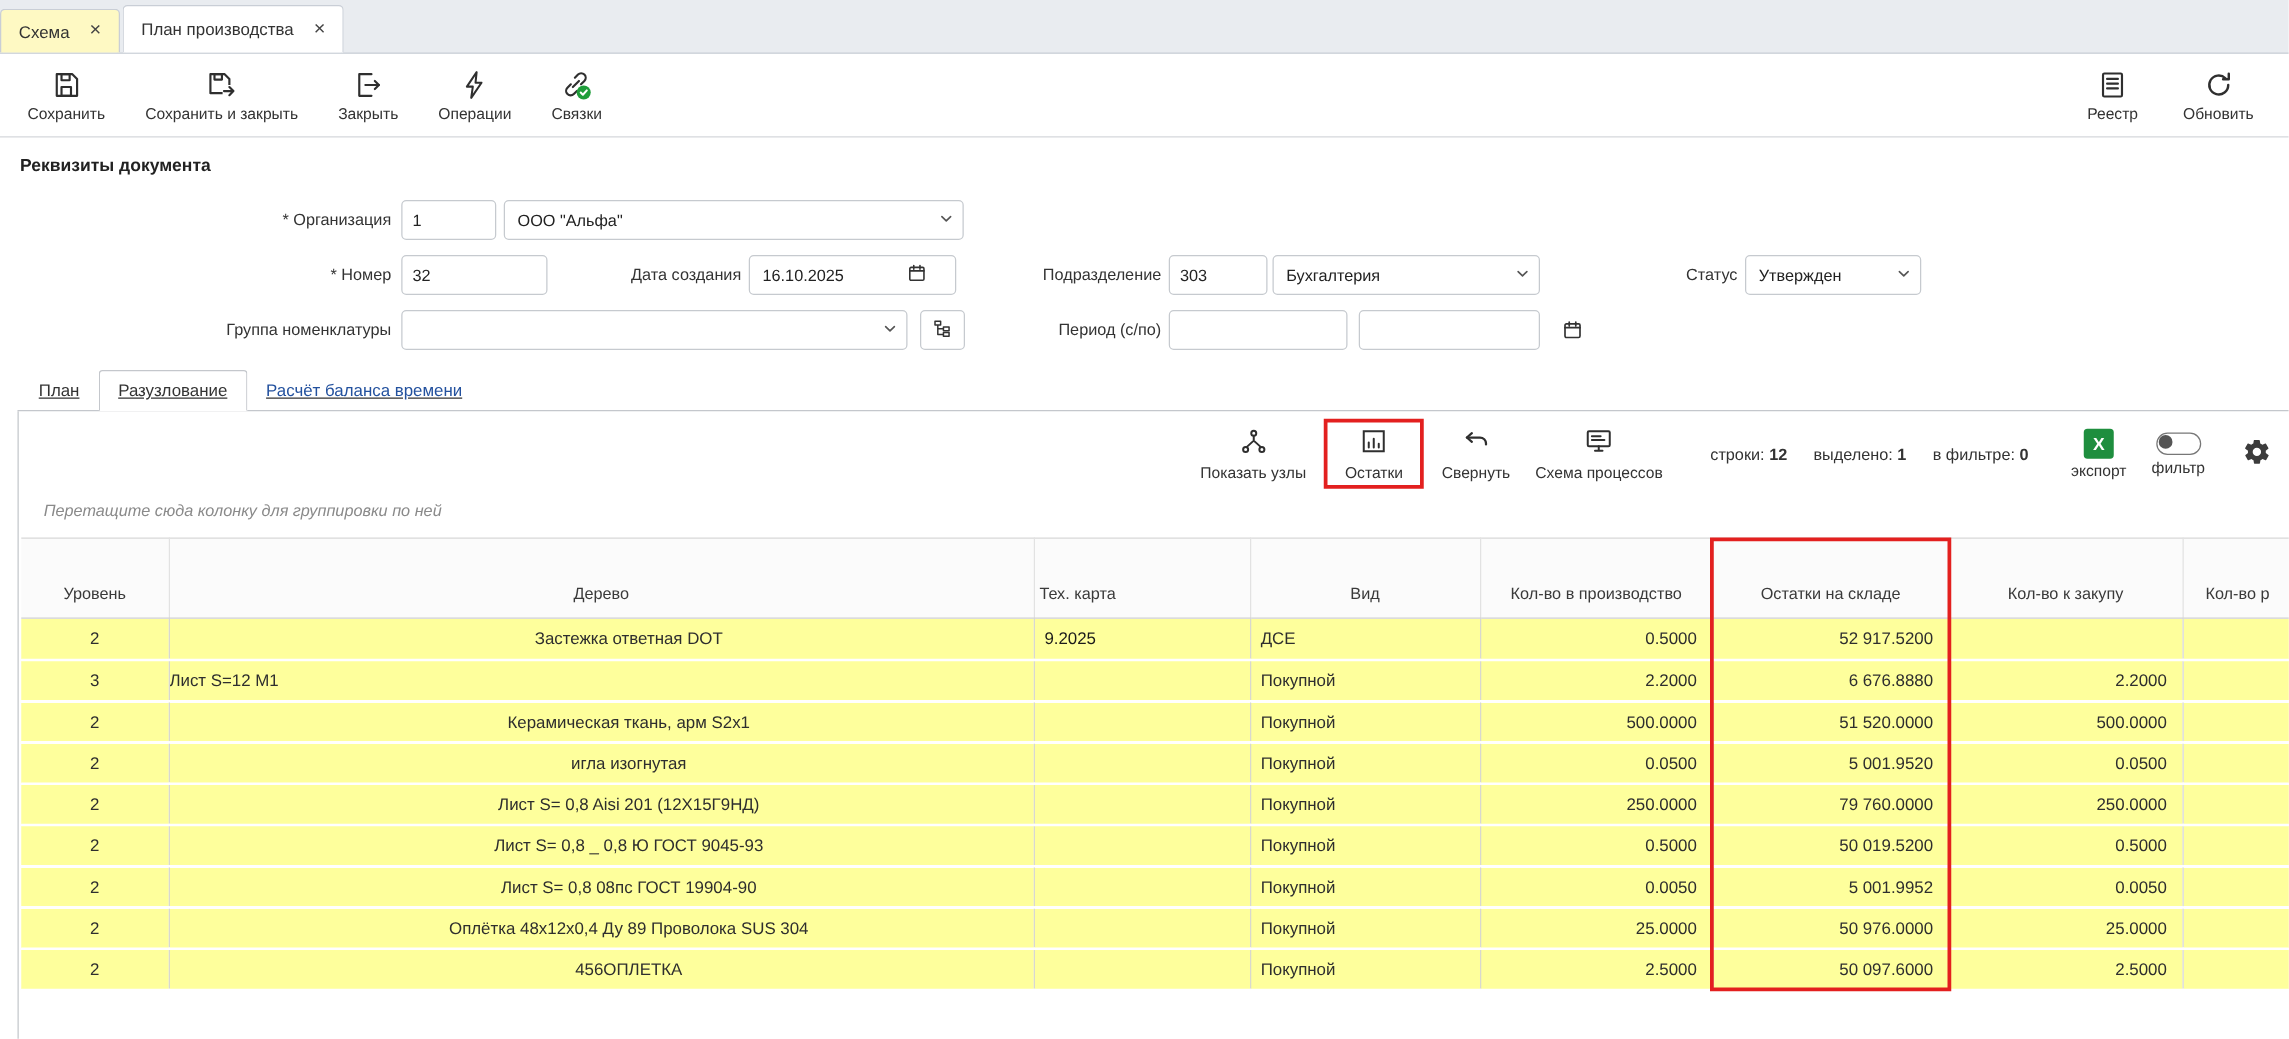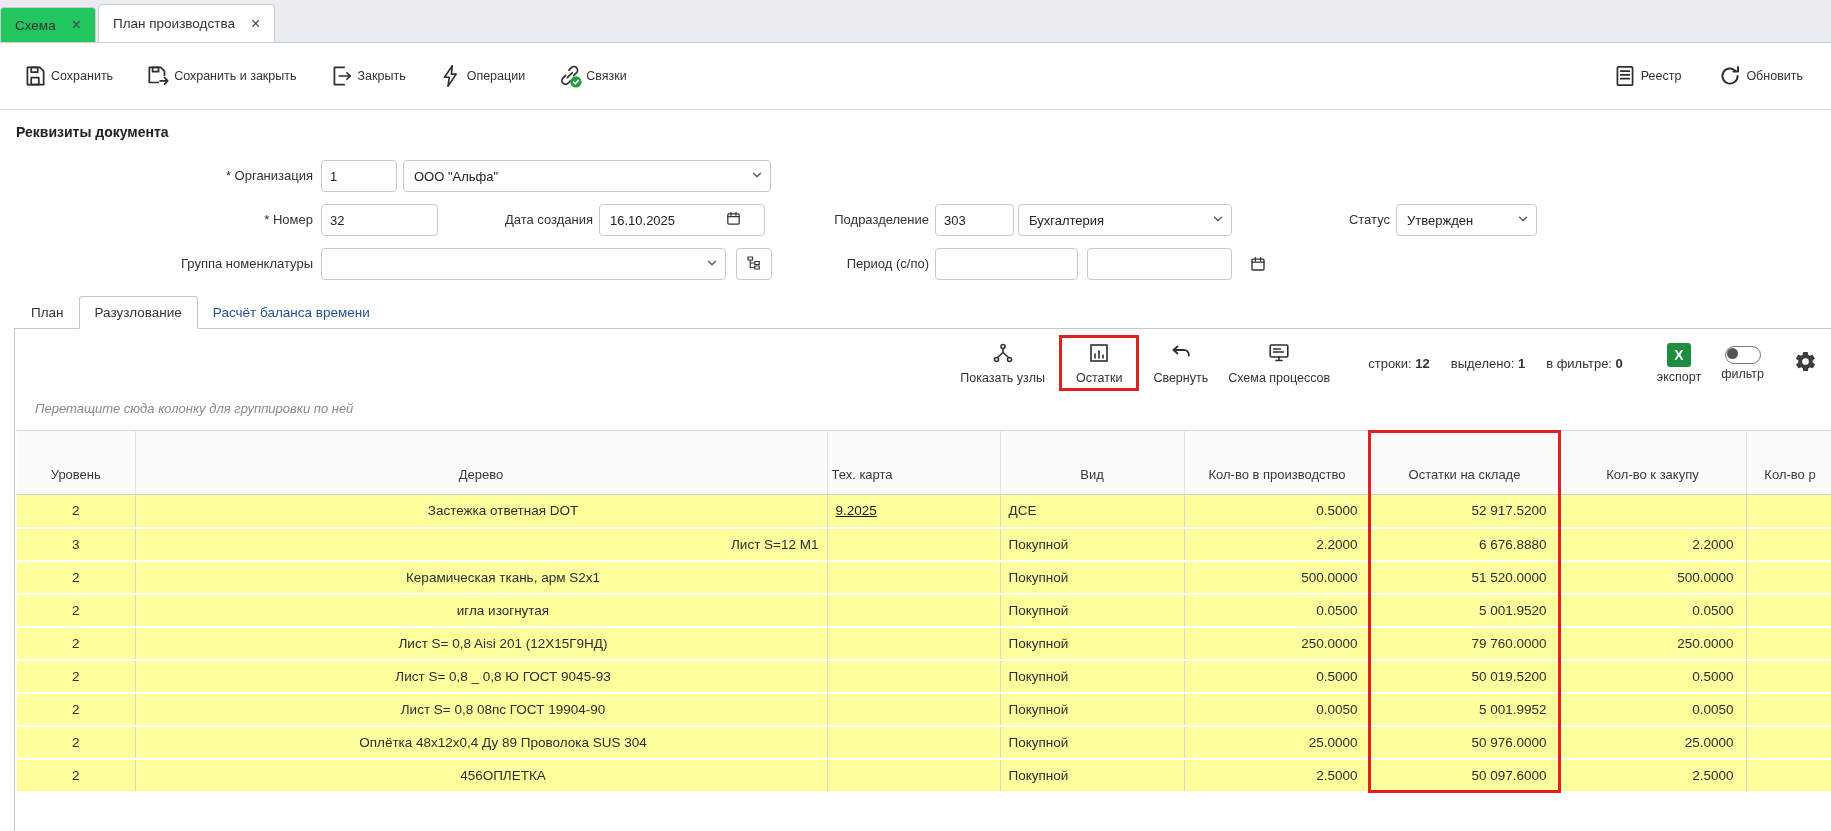--- a/index.html
+++ b/index.html
@@ -1,50 +1,50 @@
 <!DOCTYPE html>
 <html><head>
 <meta charset="utf-8">
 <style>
   html,body{margin:0;padding:0;background:#fff;}
   body{width:1831px;height:831px;overflow:hidden;font-family:"Liberation Sans",sans-serif;color:#333;}
   .app{width:1831px;height:831px;position:relative;background:#fff;font-size:13px;}
 
   
   .wintabs{height:42px;background:#e9ecf0;display:flex;align-items:flex-end;border-bottom:1px solid #c9ced6;}
-  .wintab{height:35px;display:flex;align-items:center;gap:16px;padding:0 14px;background:#22c55e;
+  .wintab{height:35px;display:flex;align-items:center;gap:16px;padding:0 14px;background:#fef9c3;
           border:1px solid #c9ced6;border-bottom:none;margin-right:2px;font-size:13.5px;
           border-radius:4px 4px 0 0;cursor:pointer;box-sizing:border-box;}
   .wintab.active{background:#fff;height:38px;}
   .wintab .x{font-size:16px;color:#444;line-height:1;}
 
   
   .toolbar{height:66px;display:flex;align-items:center;padding:0 14px;border-bottom:1px solid #d5d8dc;}
-  .tbtn{display:flex;align-items:center;gap:3px;background:none;border:none;
+  .tbtn{display:flex;flex-direction:column;align-items:center;gap:3px;background:none;border:none;
         padding:4px 8px;margin-right:16px;font-family:inherit;font-size:12.5px;color:#333;cursor:pointer;}
   .tbtn svg{display:block;}
   .tspacer{flex:1;}
   .tbtn.right{margin-right:6px;margin-left:14px;}
 
   
   .sec-title{font-weight:bold;font-size:14px;padding:14px 0 10px 16px;color:#222;}
   .form{position:relative;height:142px;}
   .flabel{position:absolute;height:32px;line-height:32px;text-align:right;font-size:13px;color:#333;}
   .finput{position:absolute;height:32px;border:1px solid #c6cacf;border-radius:4px;padding:0 8px;
           font-size:13px;color:#222;box-sizing:border-box;background:#fff;font-family:inherit;}
   .fselect{position:absolute;height:32px;border:1px solid #c6cacf;border-radius:4px;background:#fff;
            box-sizing:border-box;display:flex;align-items:center;justify-content:space-between;
            padding:0 6px 0 10px;cursor:pointer;font-size:13px;color:#222;}
   .withcal{display:flex;align-items:center;justify-content:space-between;padding-right:22px;}
   .iconbtn{position:absolute;height:32px;border:1px solid #c6cacf;border-radius:4px;background:#fff;
            box-sizing:border-box;display:flex;align-items:center;justify-content:center;cursor:pointer;}
   .bare-icon{position:absolute;display:flex;align-items:center;justify-content:center;cursor:pointer;background:none;border:none;}
 
   
-  .doctabs{display:flex;align-items:flex-end;height:36px;padding-left:2px;border-bottom:1px solid #c4c7cc;margin-left:14px;}
+  .doctabs{display:flex;align-items:flex-end;height:36px;padding-left:2px;border-bottom:1px solid #c4c7cc;margin-left:14px;text-decoration:underline;}
   .doctab{padding:8px 15px;font-size:13.5px;color:#333;cursor:pointer;white-space:nowrap;}
   .doctab.active{background:#fff;border:1px solid #c4c7cc;border-bottom:1px solid #fff;margin-bottom:-1px;border-radius:3px 3px 0 0;}
   .doctab.bluelink{color:#23519e;}
 
   
   .panel{margin-left:14px;border-left:1px solid #c4c7cc;position:relative;min-height:504px;}
   .grid-toolbar{display:flex;align-items:center;height:68px;padding-right:10px;}
   .gspacer{flex:1;}
   .gbtn{display:flex;flex-direction:column;align-items:center;gap:3px;background:none;border:none;
         padding:2px 10px;font-family:inherit;font-size:12.5px;color:#333;cursor:pointer;white-space:nowrap;}
@@ -64,23 +64,23 @@
   table{border-collapse:collapse;table-layout:fixed;width:1817px;margin-left:2px;}
   thead th{height:64px;vertical-align:bottom;padding:0 10px 12px;text-align:center;font-weight:400;
            font-size:13px;color:#3a3a3a;background:#fbfbfb;border-top:1px solid #d8d8d8;
            border-bottom:1px solid #cfcfcf;border-right:1px solid #e2e2e2;box-sizing:border-box;cursor:pointer;}
   thead th.th-2{text-align:left;padding-left:4px;}
   tbody td{height:33px;background:#feff9c;border-bottom:2px solid #fff;border-right:1px solid #d8d8cf;
            font-size:13.5px;color:#2e2e2e;padding:0 8px;box-sizing:border-box;overflow:hidden;white-space:nowrap;}
   td.td-level{text-align:center;}
   td.td-tree{padding-left:0;}
   td.td-tree.lvl-2{padding-left:52px;text-align:center;}
-  td.td-tree.lvl-3{text-align:right;}
+  td.td-tree.lvl-3{}
   td.td-num{text-align:right;padding-right:12px;}
-  .tech-link{text-decoration:underline;color:#1b1b1b;cursor:pointer;}
+  .tech-link{color:#1b1b1b;cursor:pointer;}
   .col-highlight{position:absolute;left:1353px;top:0;width:193px;height:100%;
                  border:3px solid #e3201f;box-sizing:border-box;pointer-events:none;}
 </style>
 </head>
 <body>
 
 <div class="app">
 
   <div class="wintabs">
     <div class="wintab">

